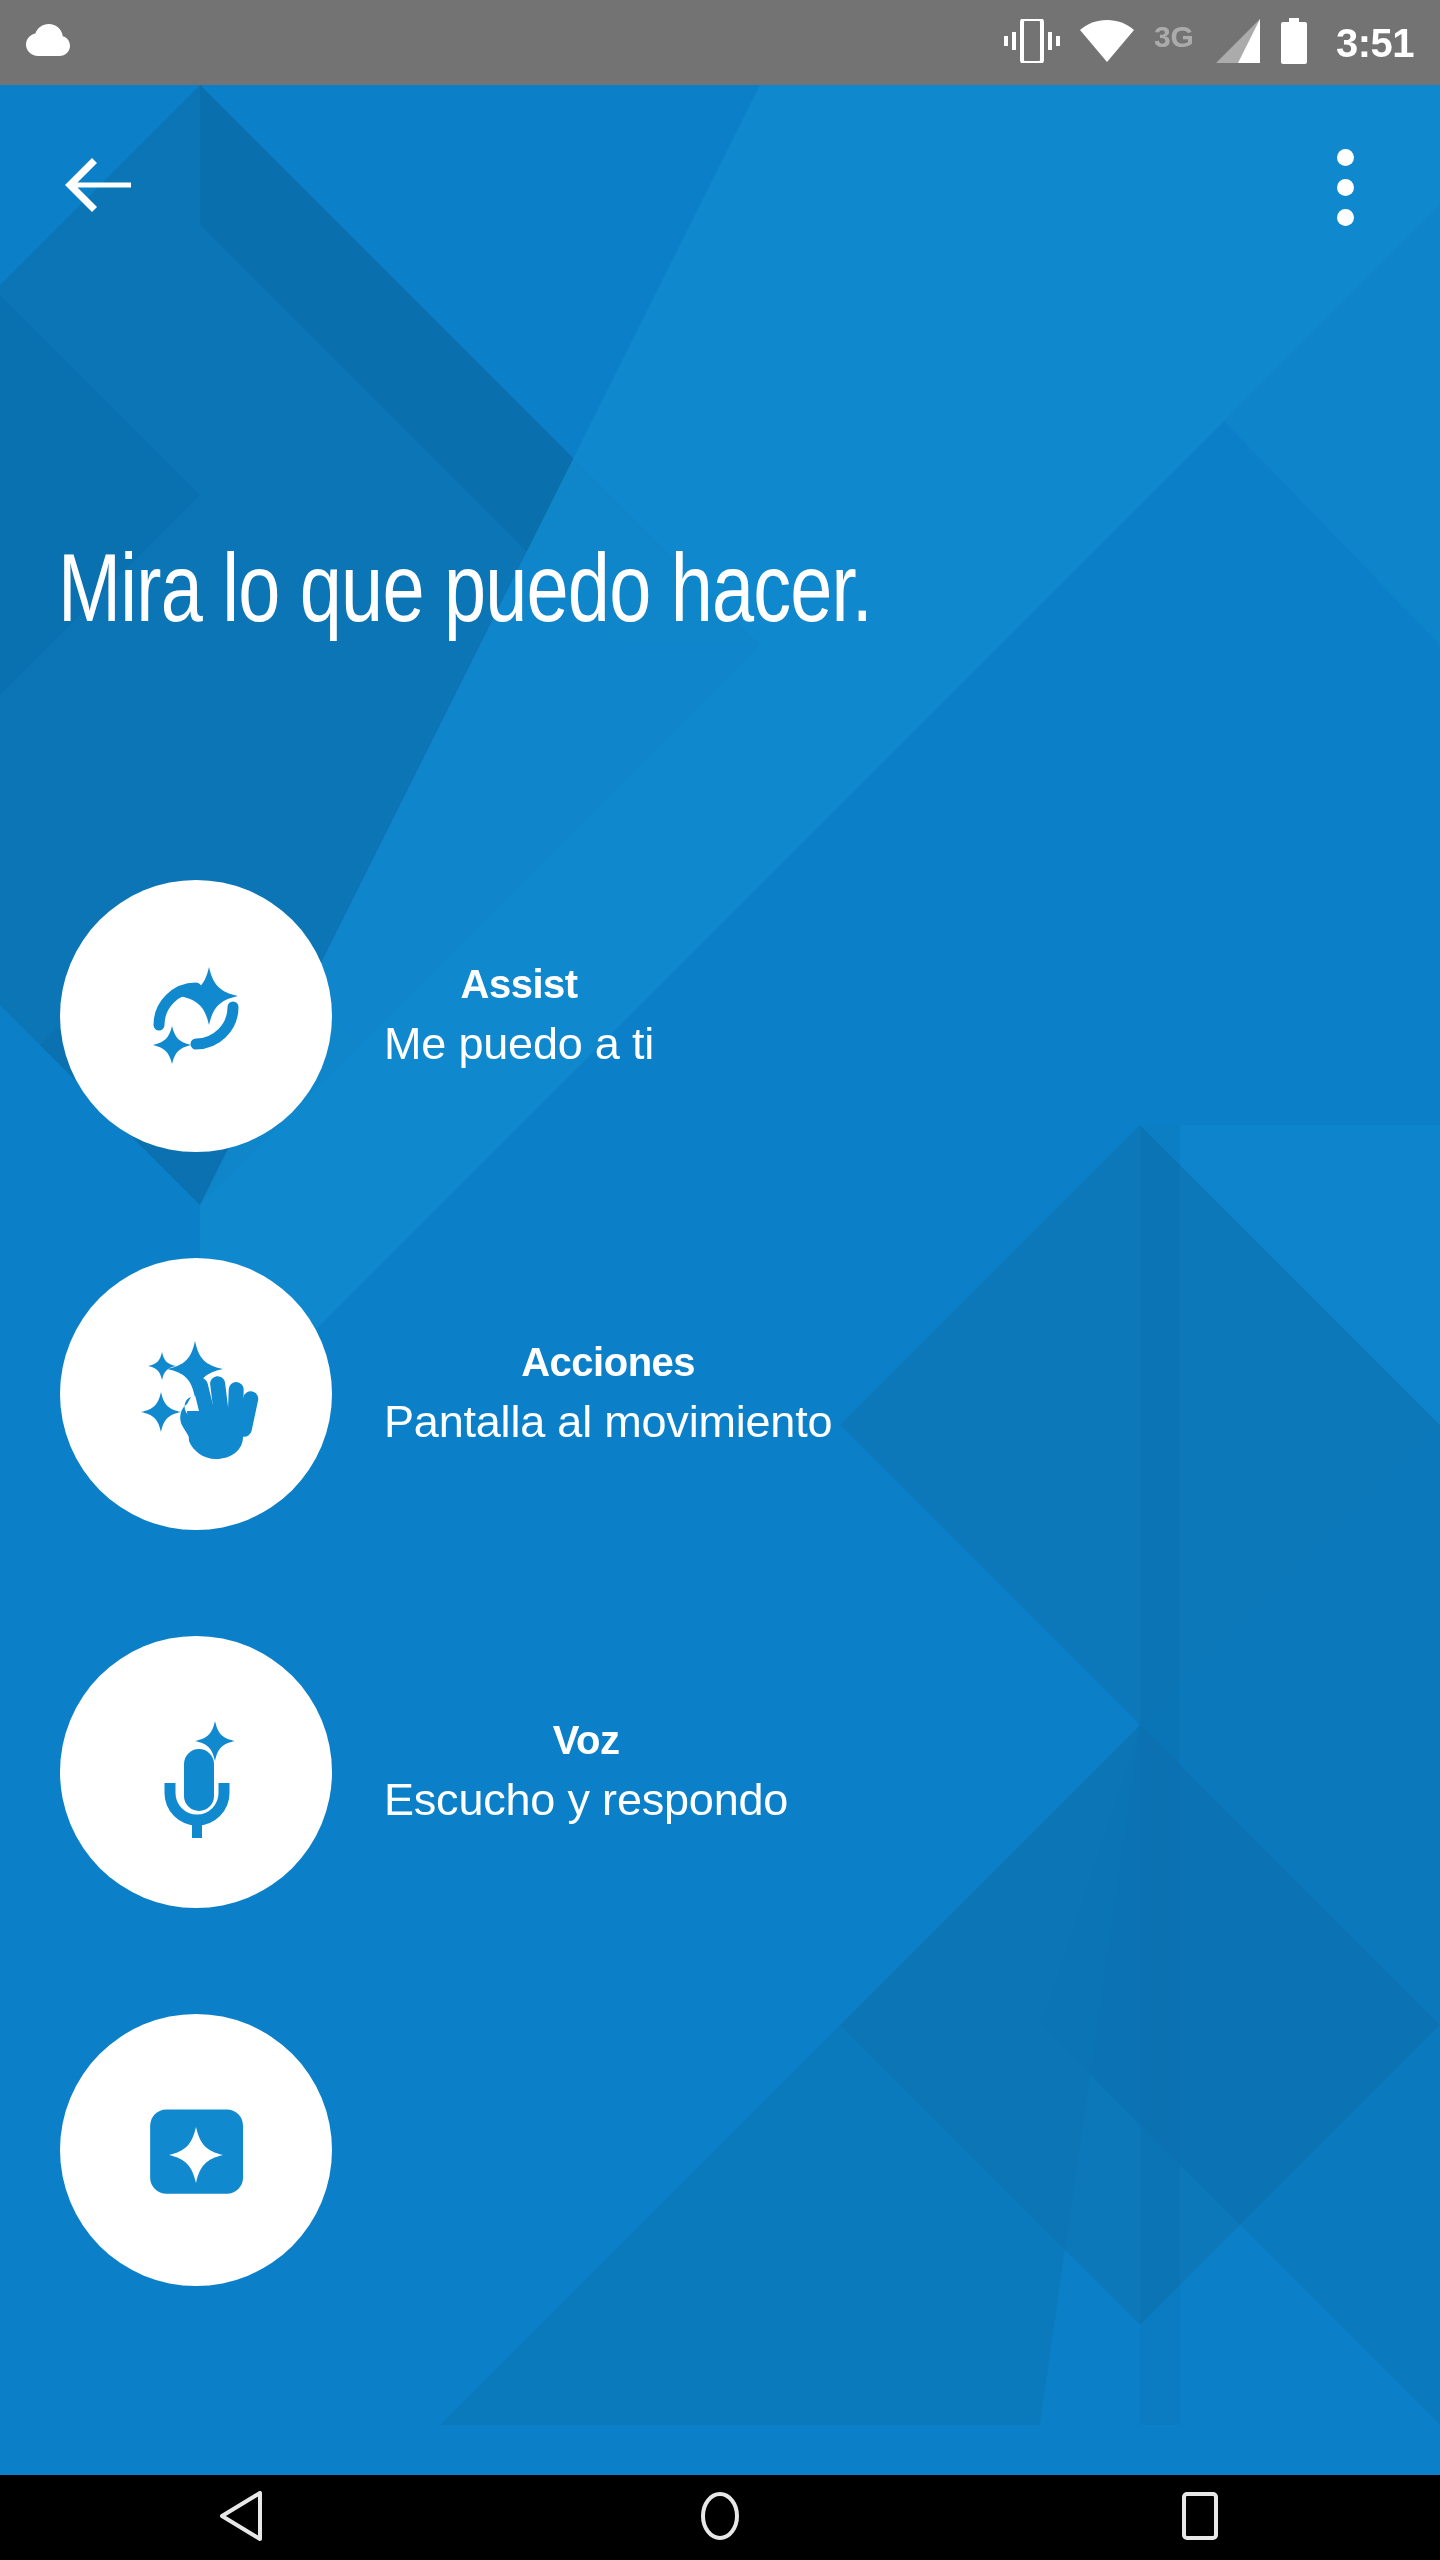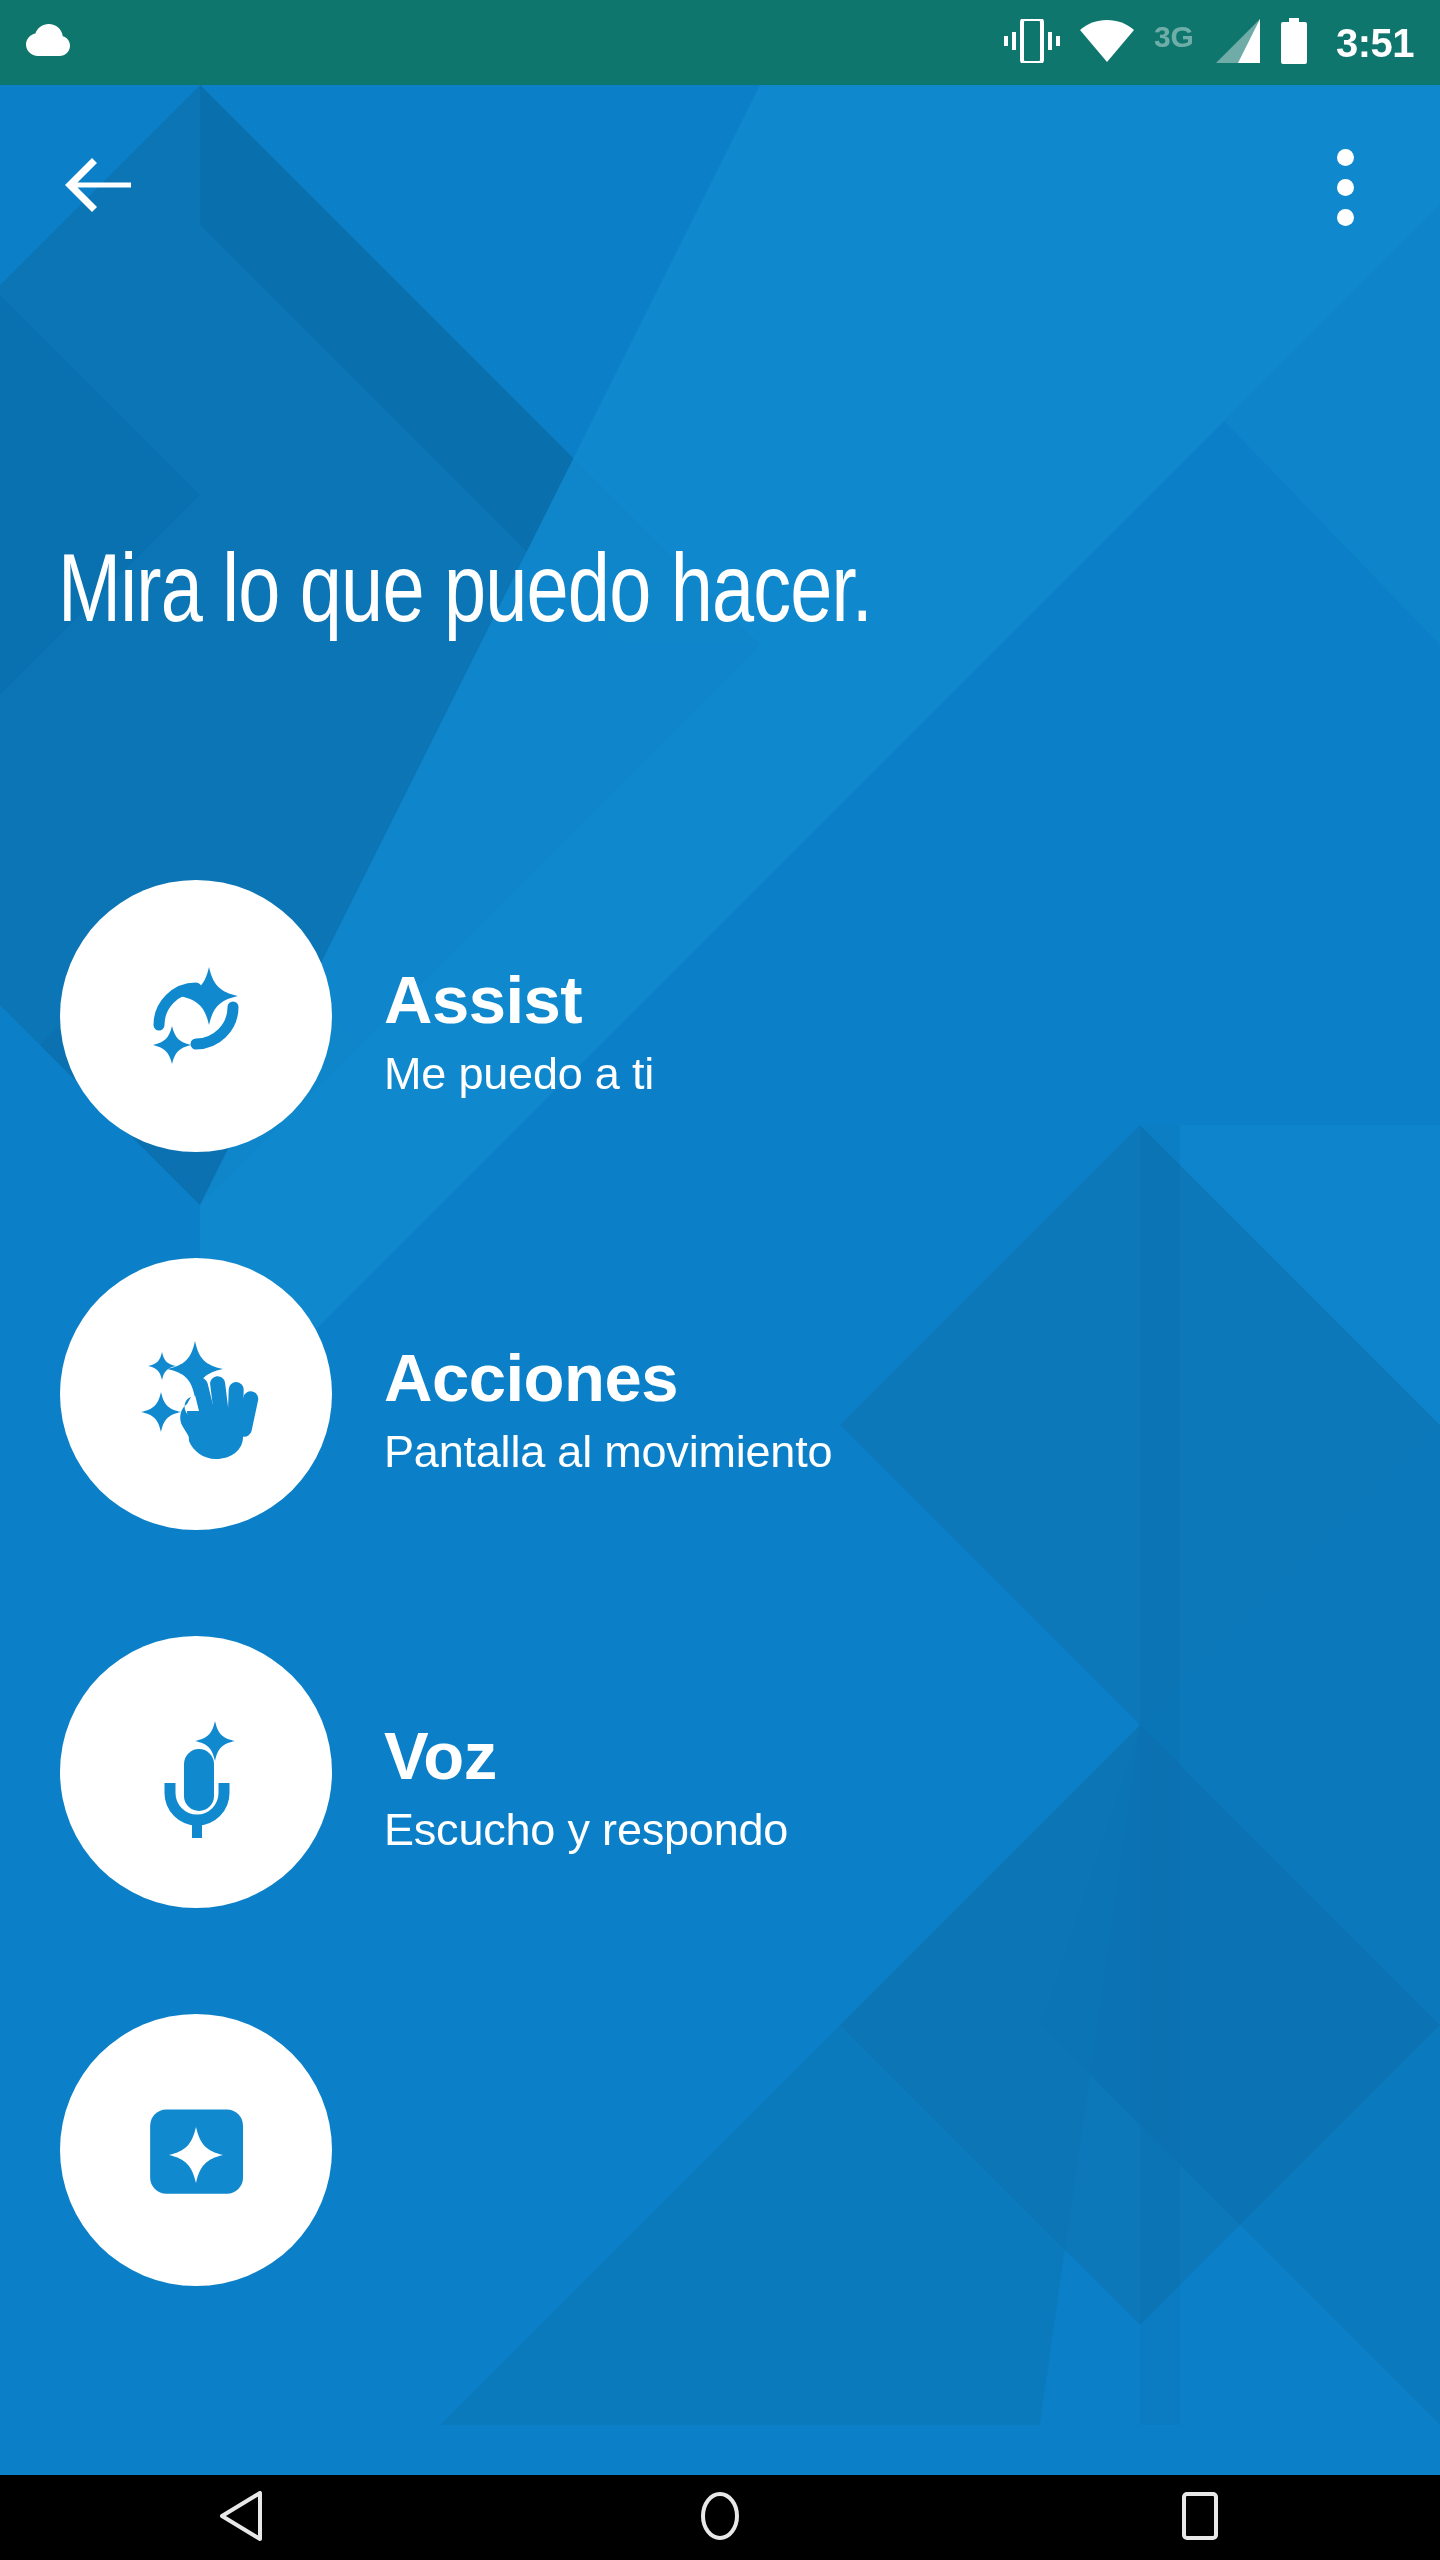--- a/index.html
+++ b/index.html
@@ -14,21 +14,21 @@
     position:relative;
     width:1440px; height:2560px;
     overflow:hidden;
     background:#0b80c8;
   }
 
   
   #status-bar {
     position:absolute; top:0; left:0;
     width:1440px; height:85px;
-    background:#0f766e;
+    background:#737373;
     display:flex; align-items:center;
     padding:0 26px;
     z-index:40;
   }
   #status-left { display:flex; align-items:center; gap:14px; flex:1; }
   #status-right { display:flex; align-items:center; gap:20px; }
   .sb-ico { display:block; }
   #status-clock {
     color:#ffffff;
     font-size:40px;
@@ -116,24 +116,25 @@
   }
   .feature-icon-wrap svg { display:block; }
   .feature-text {
     margin-left:52px;
     padding-top:82px;
     display:flex;
     flex-direction:column;
     color:#ffffff;
   }
   .feature-title {
-    font-size:67px;
+    font-size:40px;
     font-weight:bold;
     line-height:1.12;
     letter-spacing:-0.5px;
+    text-align:center;
   }
   .feature-sub {
     font-size:45px;
     font-weight:400;
     line-height:1.2;
     margin-top:10px;
     letter-spacing:-0.2px;
   }
 
   

